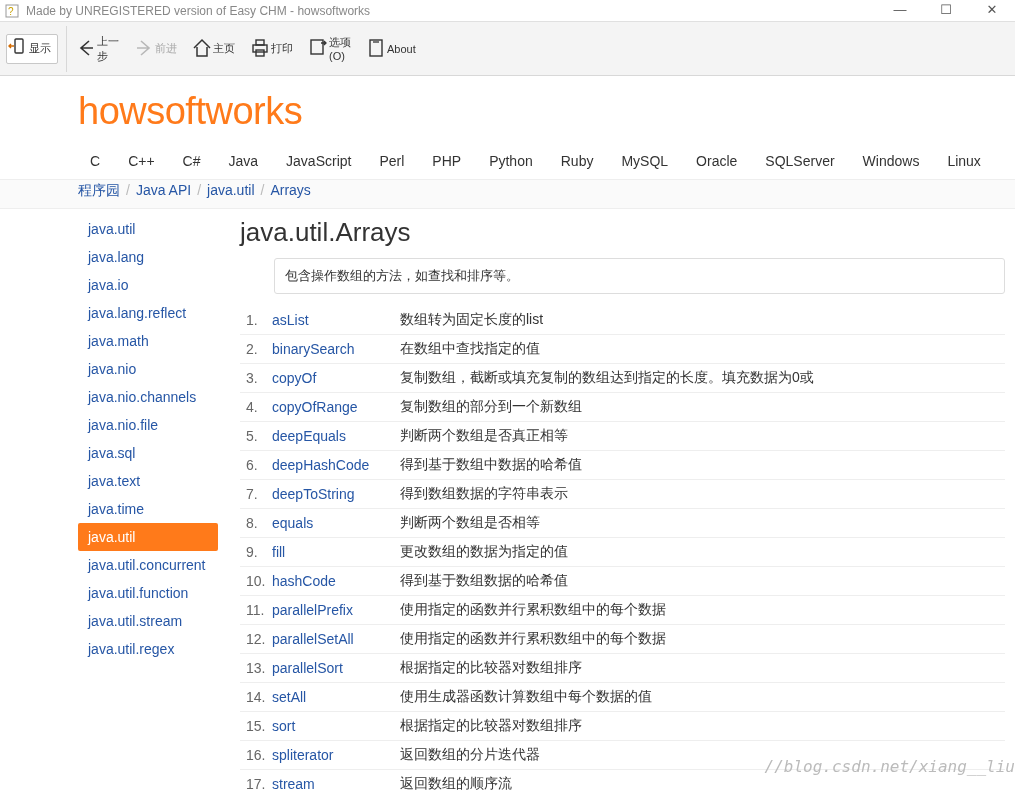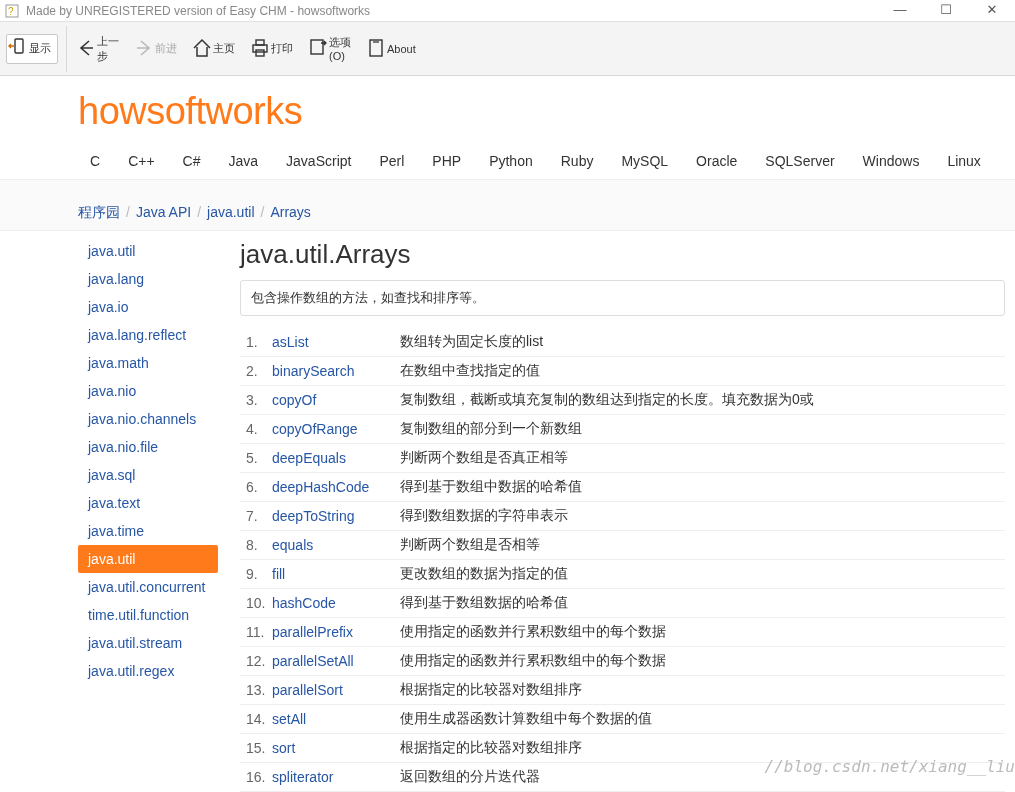--- a/index.html
+++ b/index.html
@@ -63,21 +63,21 @@
 .topnav {
   display: flex;
   gap: 28px;
   padding-left: 90px;
   font-size: 14px;
   color: #333;
   margin-bottom: 10px;
 }
 .topnav span { color: #333; }
 .breadcrumb {
-  padding: 24px 0 8px 78px;
+  padding: 2px 0 8px 78px;
   font-size: 14px;
   color: #999;
   border-bottom: 1px solid #eee;
   border-top: 1px solid #eee;
   background: #fafafa;
 }
 .breadcrumb a { color: #2656a5; text-decoration: none; }
 .breadcrumb .sep { color: #bbb; margin: 0 6px; }
 .main {
   display: flex;
@@ -107,20 +107,21 @@
   color: #333;
   margin: 2px 0 10px 0;
 }
 .desc {
   border: 1px solid #ddd;
   border-radius: 3px;
   padding: 8px 10px;
   font-size: 13px;
   color: #333;
   margin-bottom: 12px;
+  margin-left: 34px;
 }
 .method-row {
   display: flex;
   align-items: center;
   border-bottom: 1px solid #eee;
   padding: 5px 0;
   font-size: 14px;
 }
 .method-row .num {
   width: 32px;
@@ -256,21 +257,21 @@
         <div class="sitem">java.lang.reflect</div>
         <div class="sitem">java.math</div>
         <div class="sitem">java.nio</div>
         <div class="sitem">java.nio.channels</div>
         <div class="sitem">java.nio.file</div>
         <div class="sitem">java.sql</div>
         <div class="sitem">java.text</div>
         <div class="sitem">java.time</div>
         <div class="sitem active">java.util</div>
         <div class="sitem">java.util.concurrent</div>
-        <div class="sitem">time.util.function</div>
+        <div class="sitem">java.util.function</div>
         <div class="sitem">java.util.stream</div>
         <div class="sitem">java.util.regex</div>
       </div>
     <div class="page">
       <h1>java.util.Arrays</h1>
       <div class="desc">包含操作数组的方法，如查找和排序等。</div>
       <div id="methods">
           <div class="method-row">
             <div class="num">1.</div>
             <div class="mname">asList</div>

